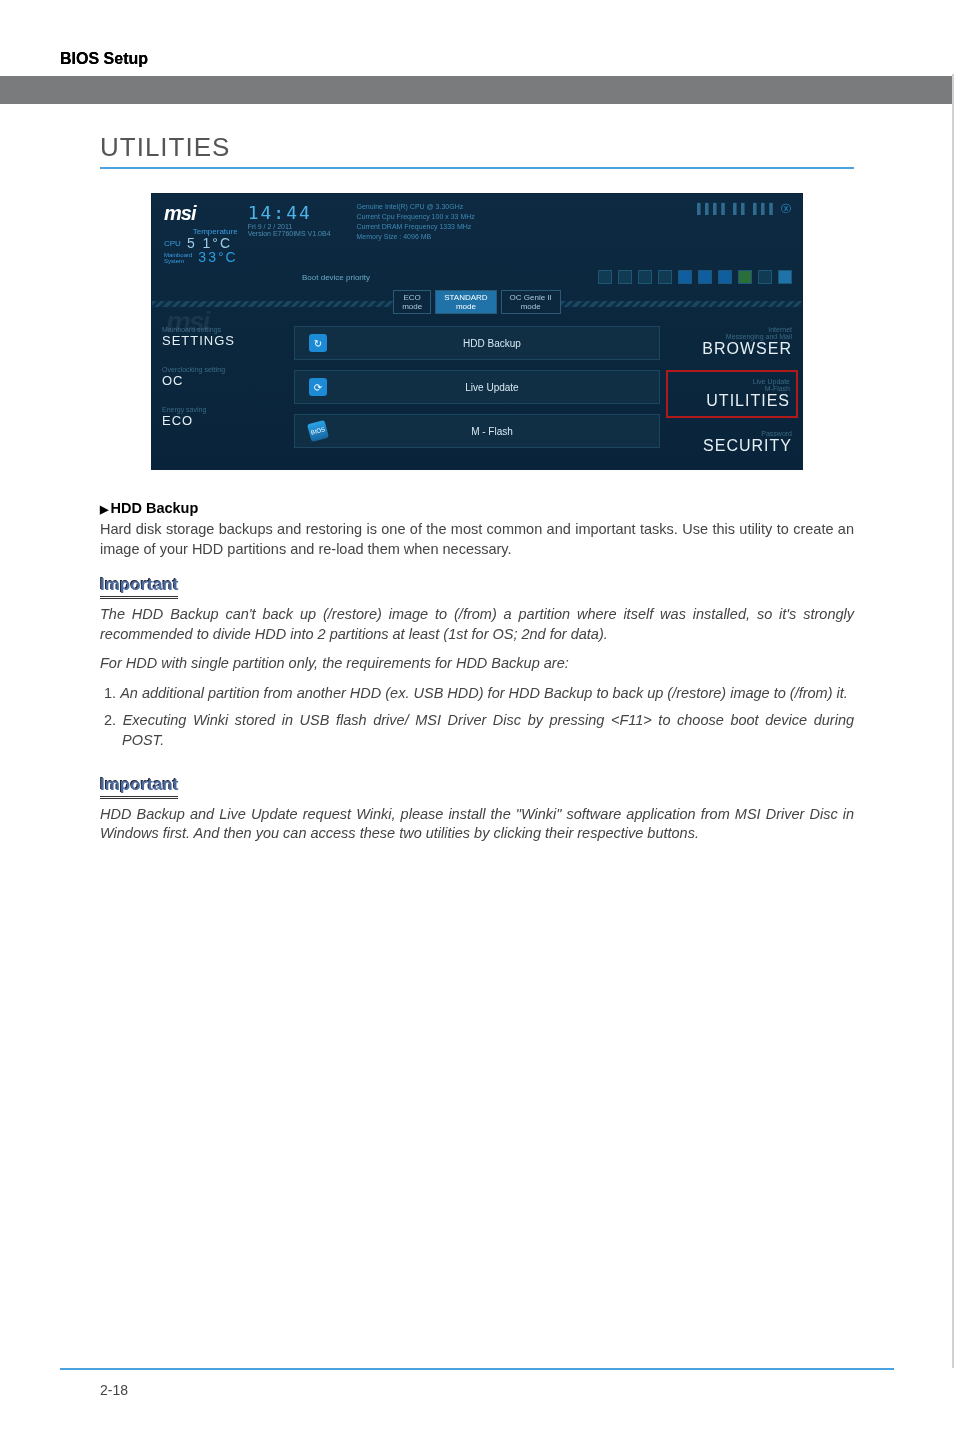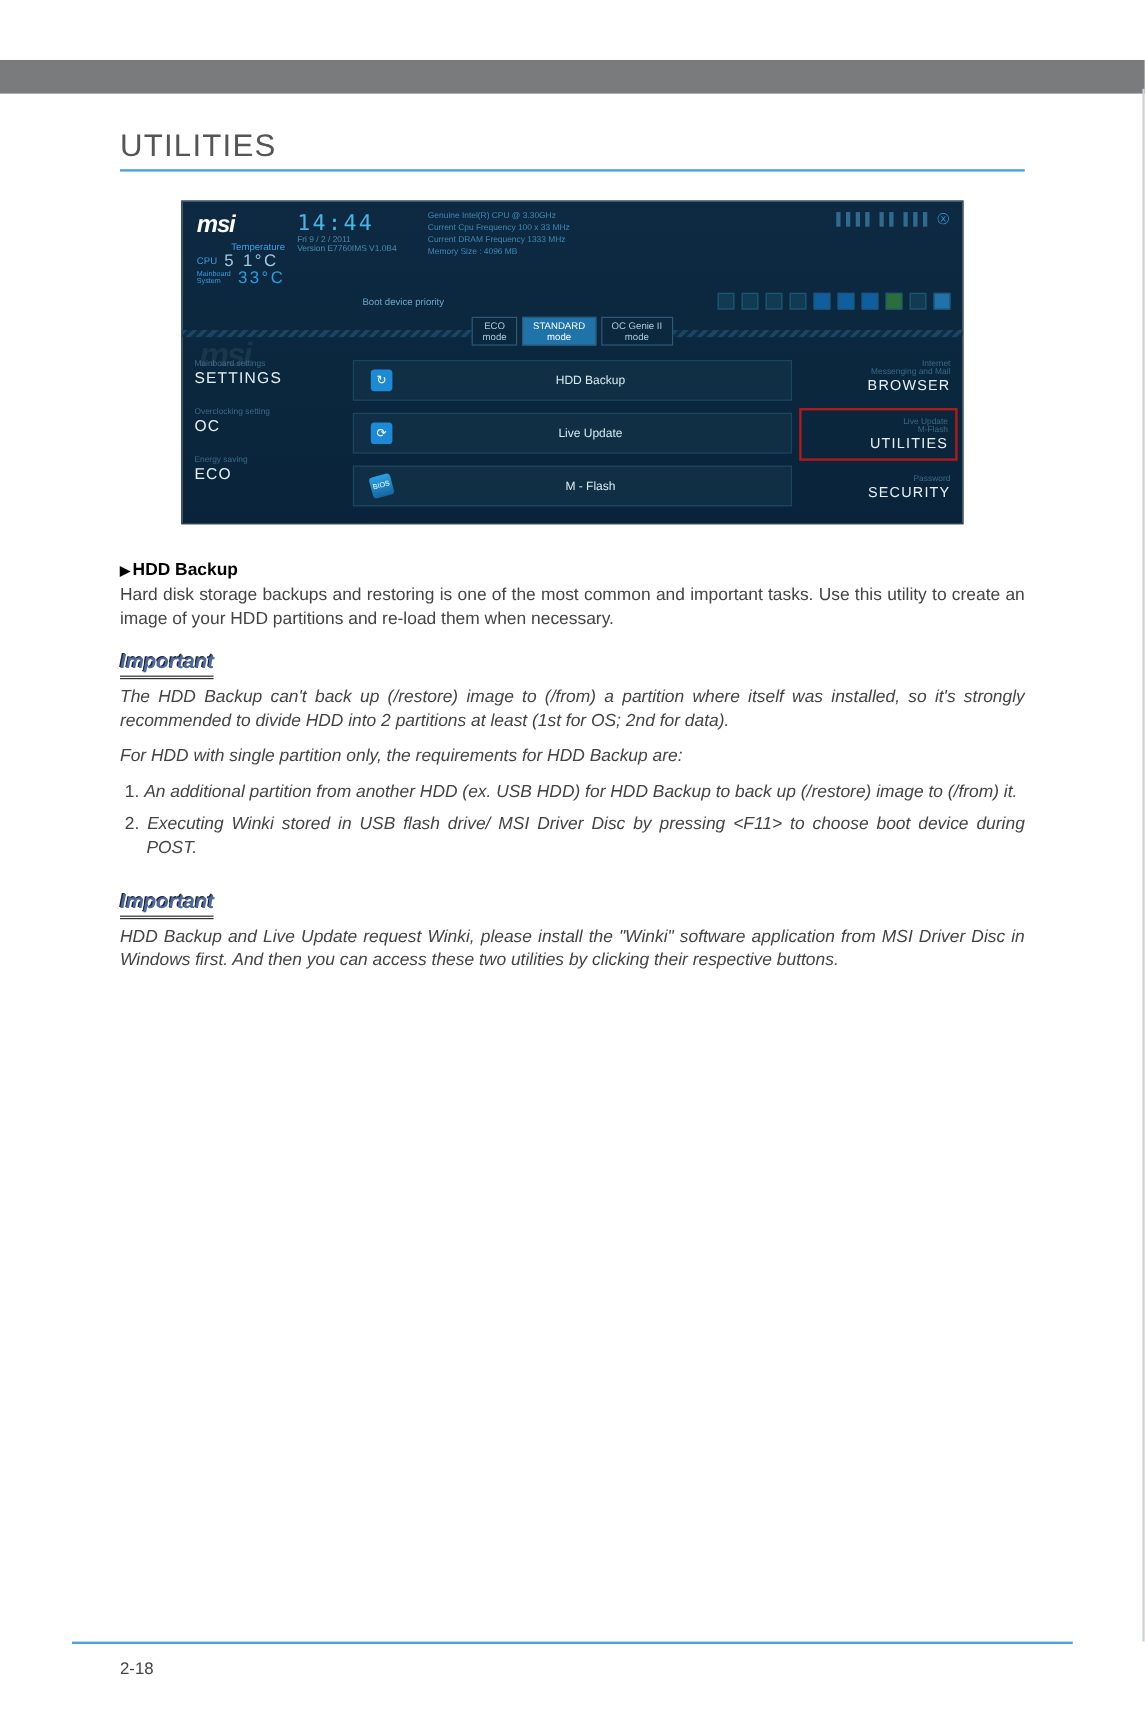--- a/index.html
+++ b/index.html
@@ -32,44 +32,47 @@
   .mode-tab { font-size: 8px; padding: 2px 8px; border: 1px solid #2a5a78; color: #a8c9dd; }
   .mode-tab.active { background: #1f73a8; color: #fff; }
   .hatch { height: 6px; background: repeating-linear-gradient(135deg,#1a4661 0 3px,#0d2d45 3px 6px); }
   .bios-body { display: flex; padding: 6px 10px 14px 10px; gap: 12px; }
   .left-col, .right-col { width: 120px; display: flex; flex-direction: column; gap: 18px; }
   .lcard { }
   .lcard .sub { color: #3a6a84; font-size: 7px; }
   .lcard .lbl { color: #e6f0f5; font-size: 13px; letter-spacing: 1px; }
   .rcard { text-align: right; position: relative; }
   .rcard .sub { color: #3a6a84; font-size: 7px; }
-  .rcard .lbl { color: #e6f0f5; font-size: 12px; letter-spacing: 1px; }
+  .rcard .lbl { color: #e6f0f5; font-size: 16px; letter-spacing: 1px; }
   .rcard.highlight { outline: 2px solid #b21a1a; outline-offset: 4px; padding: 2px; }
   .center-col { flex: 1; display: flex; flex-direction: column; gap: 10px; }
   .crow { background: #102f45; border: 1px solid #1b4660; height: 34px; display: flex; align-items: center; gap: 12px; padding: 0 14px; }
   .cicon { width: 18px; height: 18px; background: #1d8ad6; border-radius: 3px; display: inline-flex; align-items: center; justify-content: center; color: #fff; font-size: 10px; }
   .cicon.bios { background: linear-gradient(#2aa2e6,#1665a0); transform: rotate(-15deg); font-size: 6px; padding: 1px 2px; }
   .clabel { color: #d8e9f2; font-size: 10px; flex: 1; text-align: center; }
   .watermark { position: absolute; left: 14px; top: 112px; font-size: 28px; font-style: italic; font-weight: bold; color: rgba(120,140,155,0.15); letter-spacing: -2px; }
   .item-head { font-size: 14.5px; font-weight: bold; color: #000000; margin-bottom: 4px; }
   .item-head .tri { font-size: 11px; margin-right: 2px; }
   .body-text { font-size: 14.5px; color: #444; line-height: 1.35; text-align: justify; margin-bottom: 16px; }
-  .important-label { display: inline-block; font-style: italic; font-weight: bold; color: #4a6aa0; font-size: 17px; text-shadow: 1px 1px 0 #fff, -1px -1px 0 #223; border-bottom: 3px double #333; padding-bottom: 1px; margin-bottom: 6px; }
+  .important-label { display: inline-block; font-weight: bold; color: #4a6aa0; font-size: 17px; text-shadow: 1px 1px 0 #fff, -1px -1px 0 #223; border-bottom: 3px double #333; padding-bottom: 1px; margin-bottom: 6px; }
   .italic-block { font-style: italic; color: #444; font-size: 14.5px; line-height: 1.35; text-align: justify; }
   .italic-block p { margin-bottom: 10px; }
   .ol-item { font-size: 14.5px; color: #444; line-height: 1.35; text-align: justify; padding-left: 22px; text-indent: -18px; margin-bottom: 8px; }
   .ol-item .it { font-style: italic; }
   .footer-line { position: absolute; bottom: 62px; left: 60px; right: 60px; height: 2px; background: #4aa3df; }
   .footer-num { position: absolute; bottom: 34px; left: 100px; font-size: 14px; color: #444; }
   .side-rule { position: absolute; right: 0; top: 74px; bottom: 64px; width: 2px; background: #cfd3d6; }
 </style>
 </head>
 <body>
 
 <div class="page">
+  <div class="header-section">
+    <div class="header-title">BIOS Setup</div>
+  </div>
   <div class="grey-band"></div>
   <div class="side-rule"></div>
 
   <div class="content">
     <div class="utilities-heading">UTILITIES</div>
 
     <div class="screenshot-wrap">
       <div class="bios-ui">
         <div class="bios-top">
           <div>

